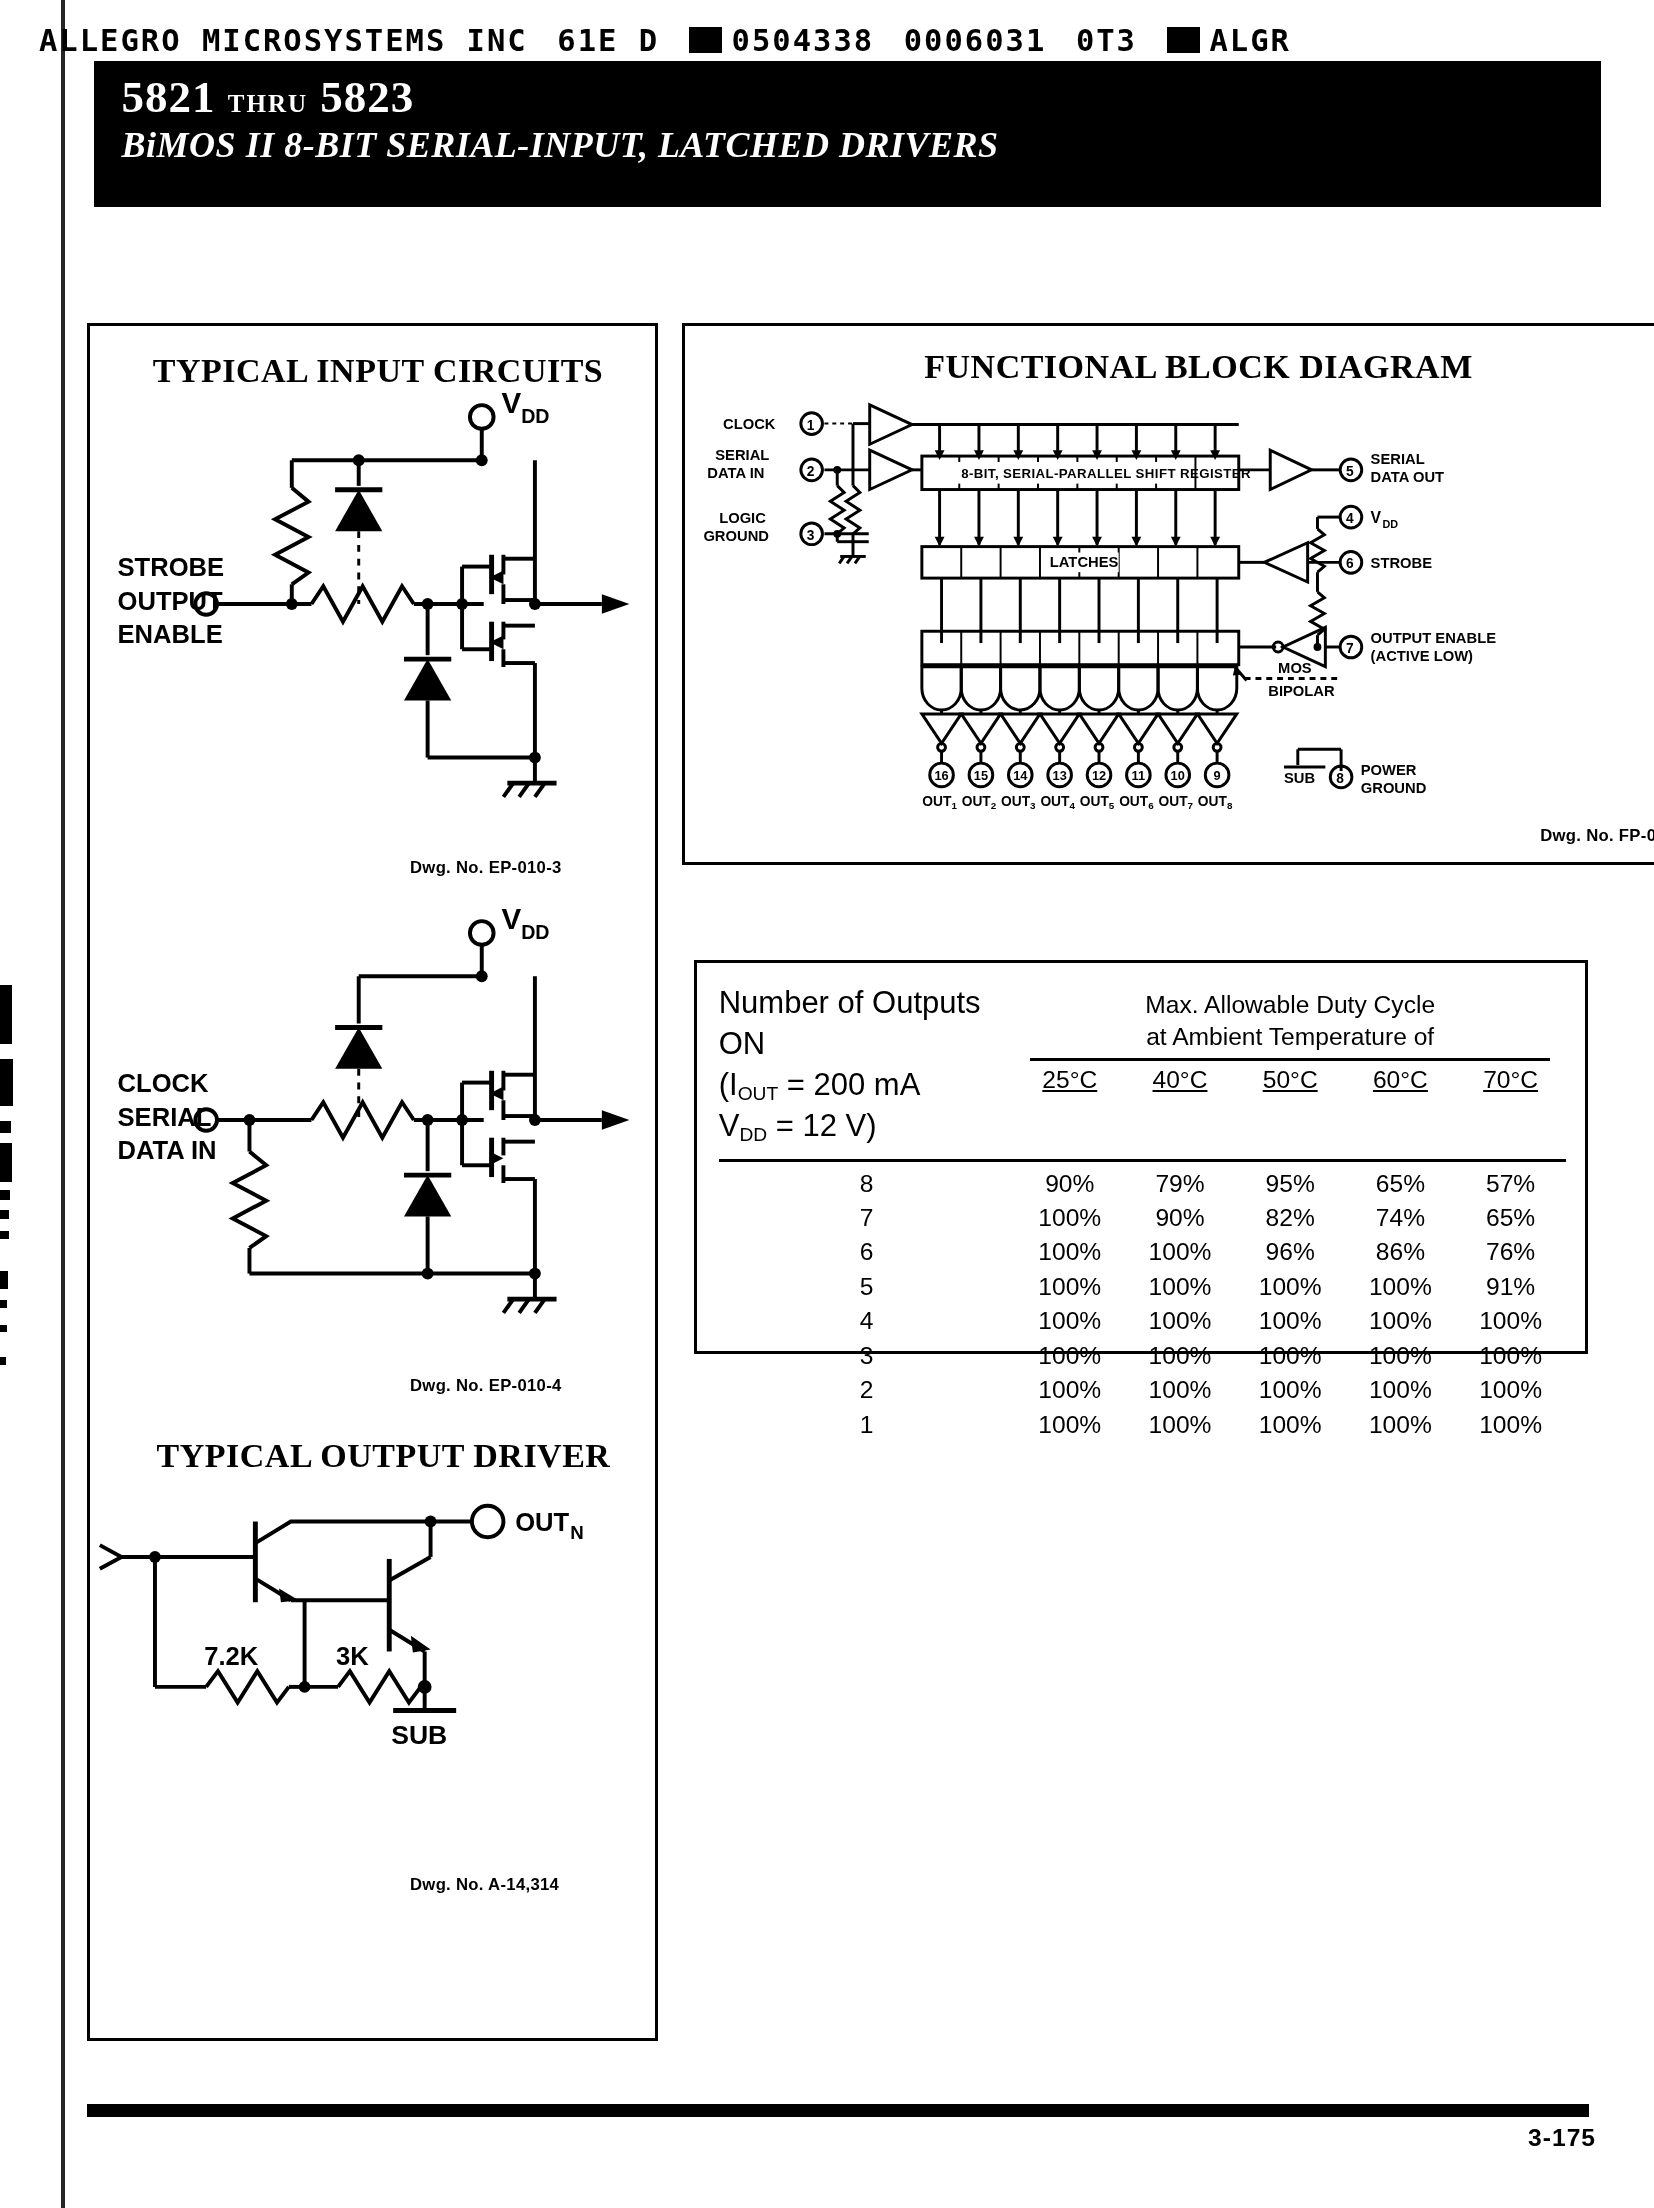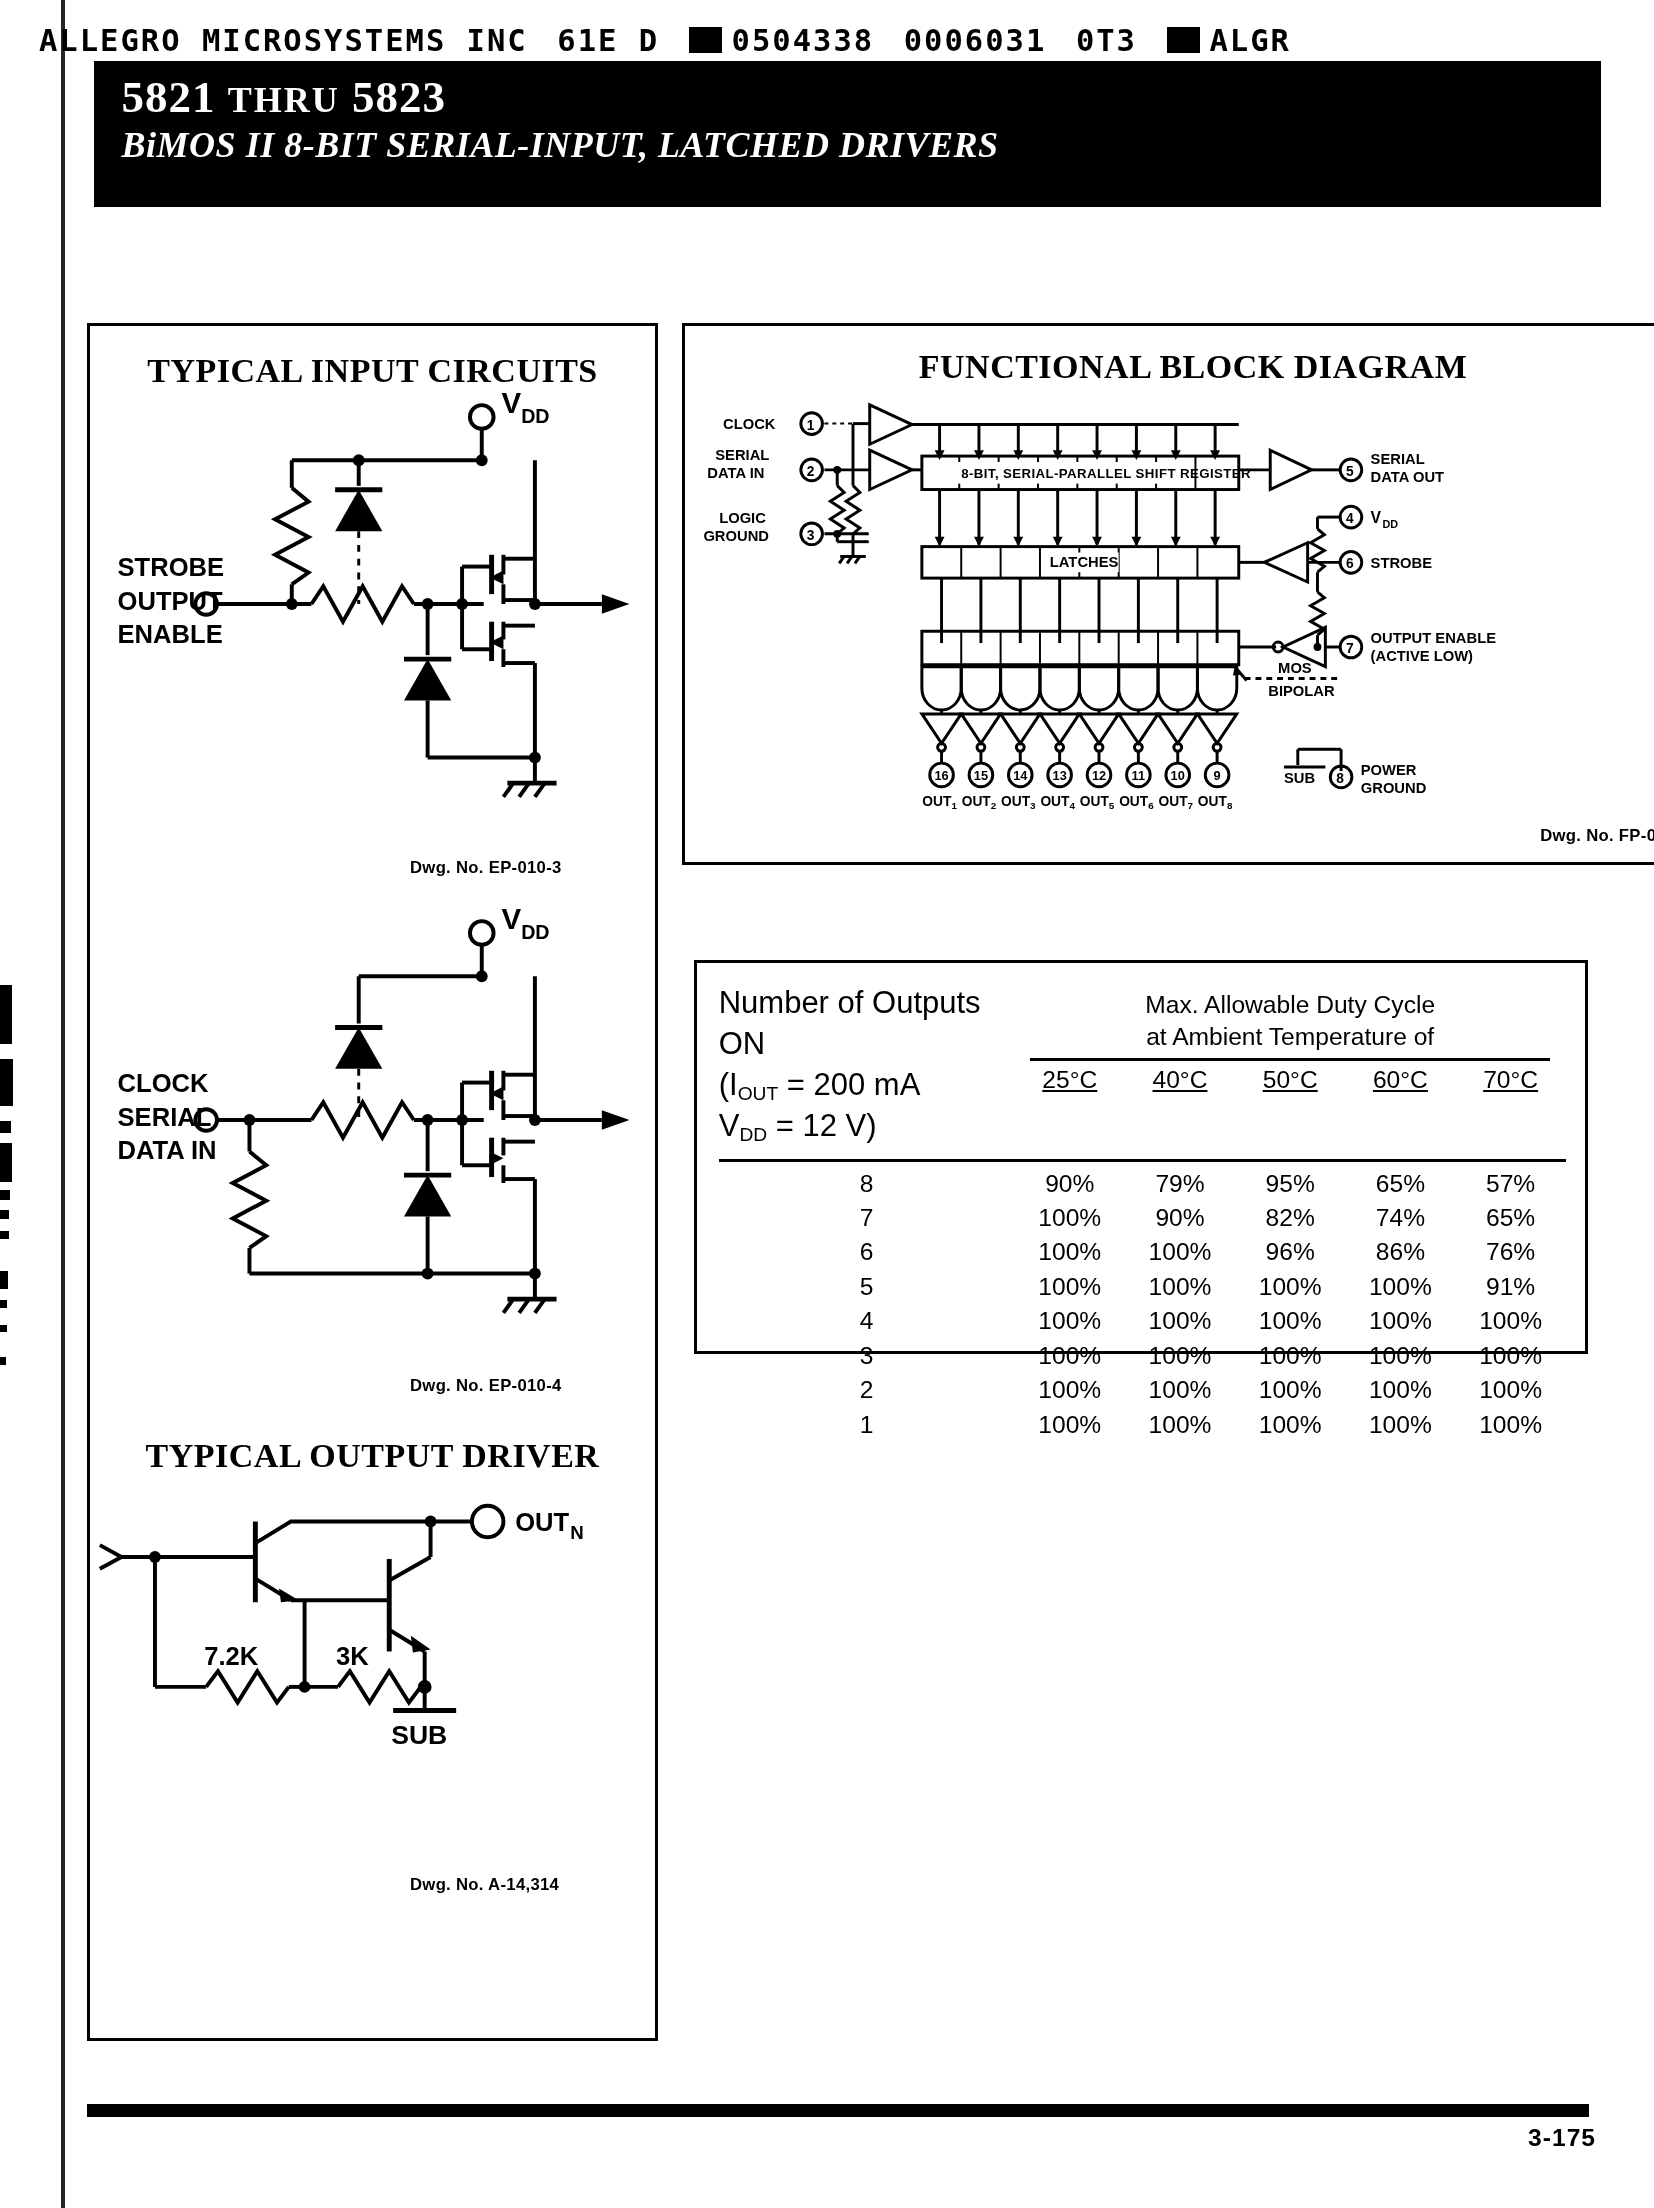--- a/index.html
+++ b/index.html
@@ -21,36 +21,36 @@
 
   
   .titleband{
     position:absolute;left:94px;top:61px;width:1507px;height:146px;background:#000;
   }
   .titleband .t1{
     position:absolute;left:27.6px;top:9.9px;color:#fff;
     font-family:"Liberation Serif", serif;font-weight:700;
     font-size:45px;letter-spacing:1px;white-space:nowrap;
   }
-  .titleband .t1 .thru{font-size:36px;letter-spacing:2px;}
+  .titleband .t1 .thru{font-size:25px;letter-spacing:2px;}
   .titleband .t2{
     position:absolute;left:27.6px;top:63px;color:#fff;
     font-family:"Liberation Serif", serif;font-weight:700;font-style:italic;
     font-size:36px;letter-spacing:0.5px;white-space:nowrap;
   }
 
   
   .panel{position:absolute;border:3px solid #000;background:#fff;box-sizing:border-box;}
   .panel-left{left:87px;top:323px;width:571px;height:1718px;}
   .panel-fbd{left:682px;top:323px;width:1022px;height:542px;}
   .panel-tbl{left:694px;top:960px;width:894px;height:394px;}
 
   .ptitle{
     text-align:center;font-family:"Liberation Serif", serif;font-weight:700;
-    font-size:34px;letter-spacing:0.5px;
+    font-size:34px;letter-spacing:0.5px;padding-left:11px;
   }
 
   .dwg{
     position:absolute;font-family:"Liberation Sans", sans-serif;
     font-size:16.7px;font-weight:700;letter-spacing:0.3px;
   }
 
   svg{display:block;}
   .st{stroke:#000;fill:none;}
   .lw3{stroke-width:3;}

